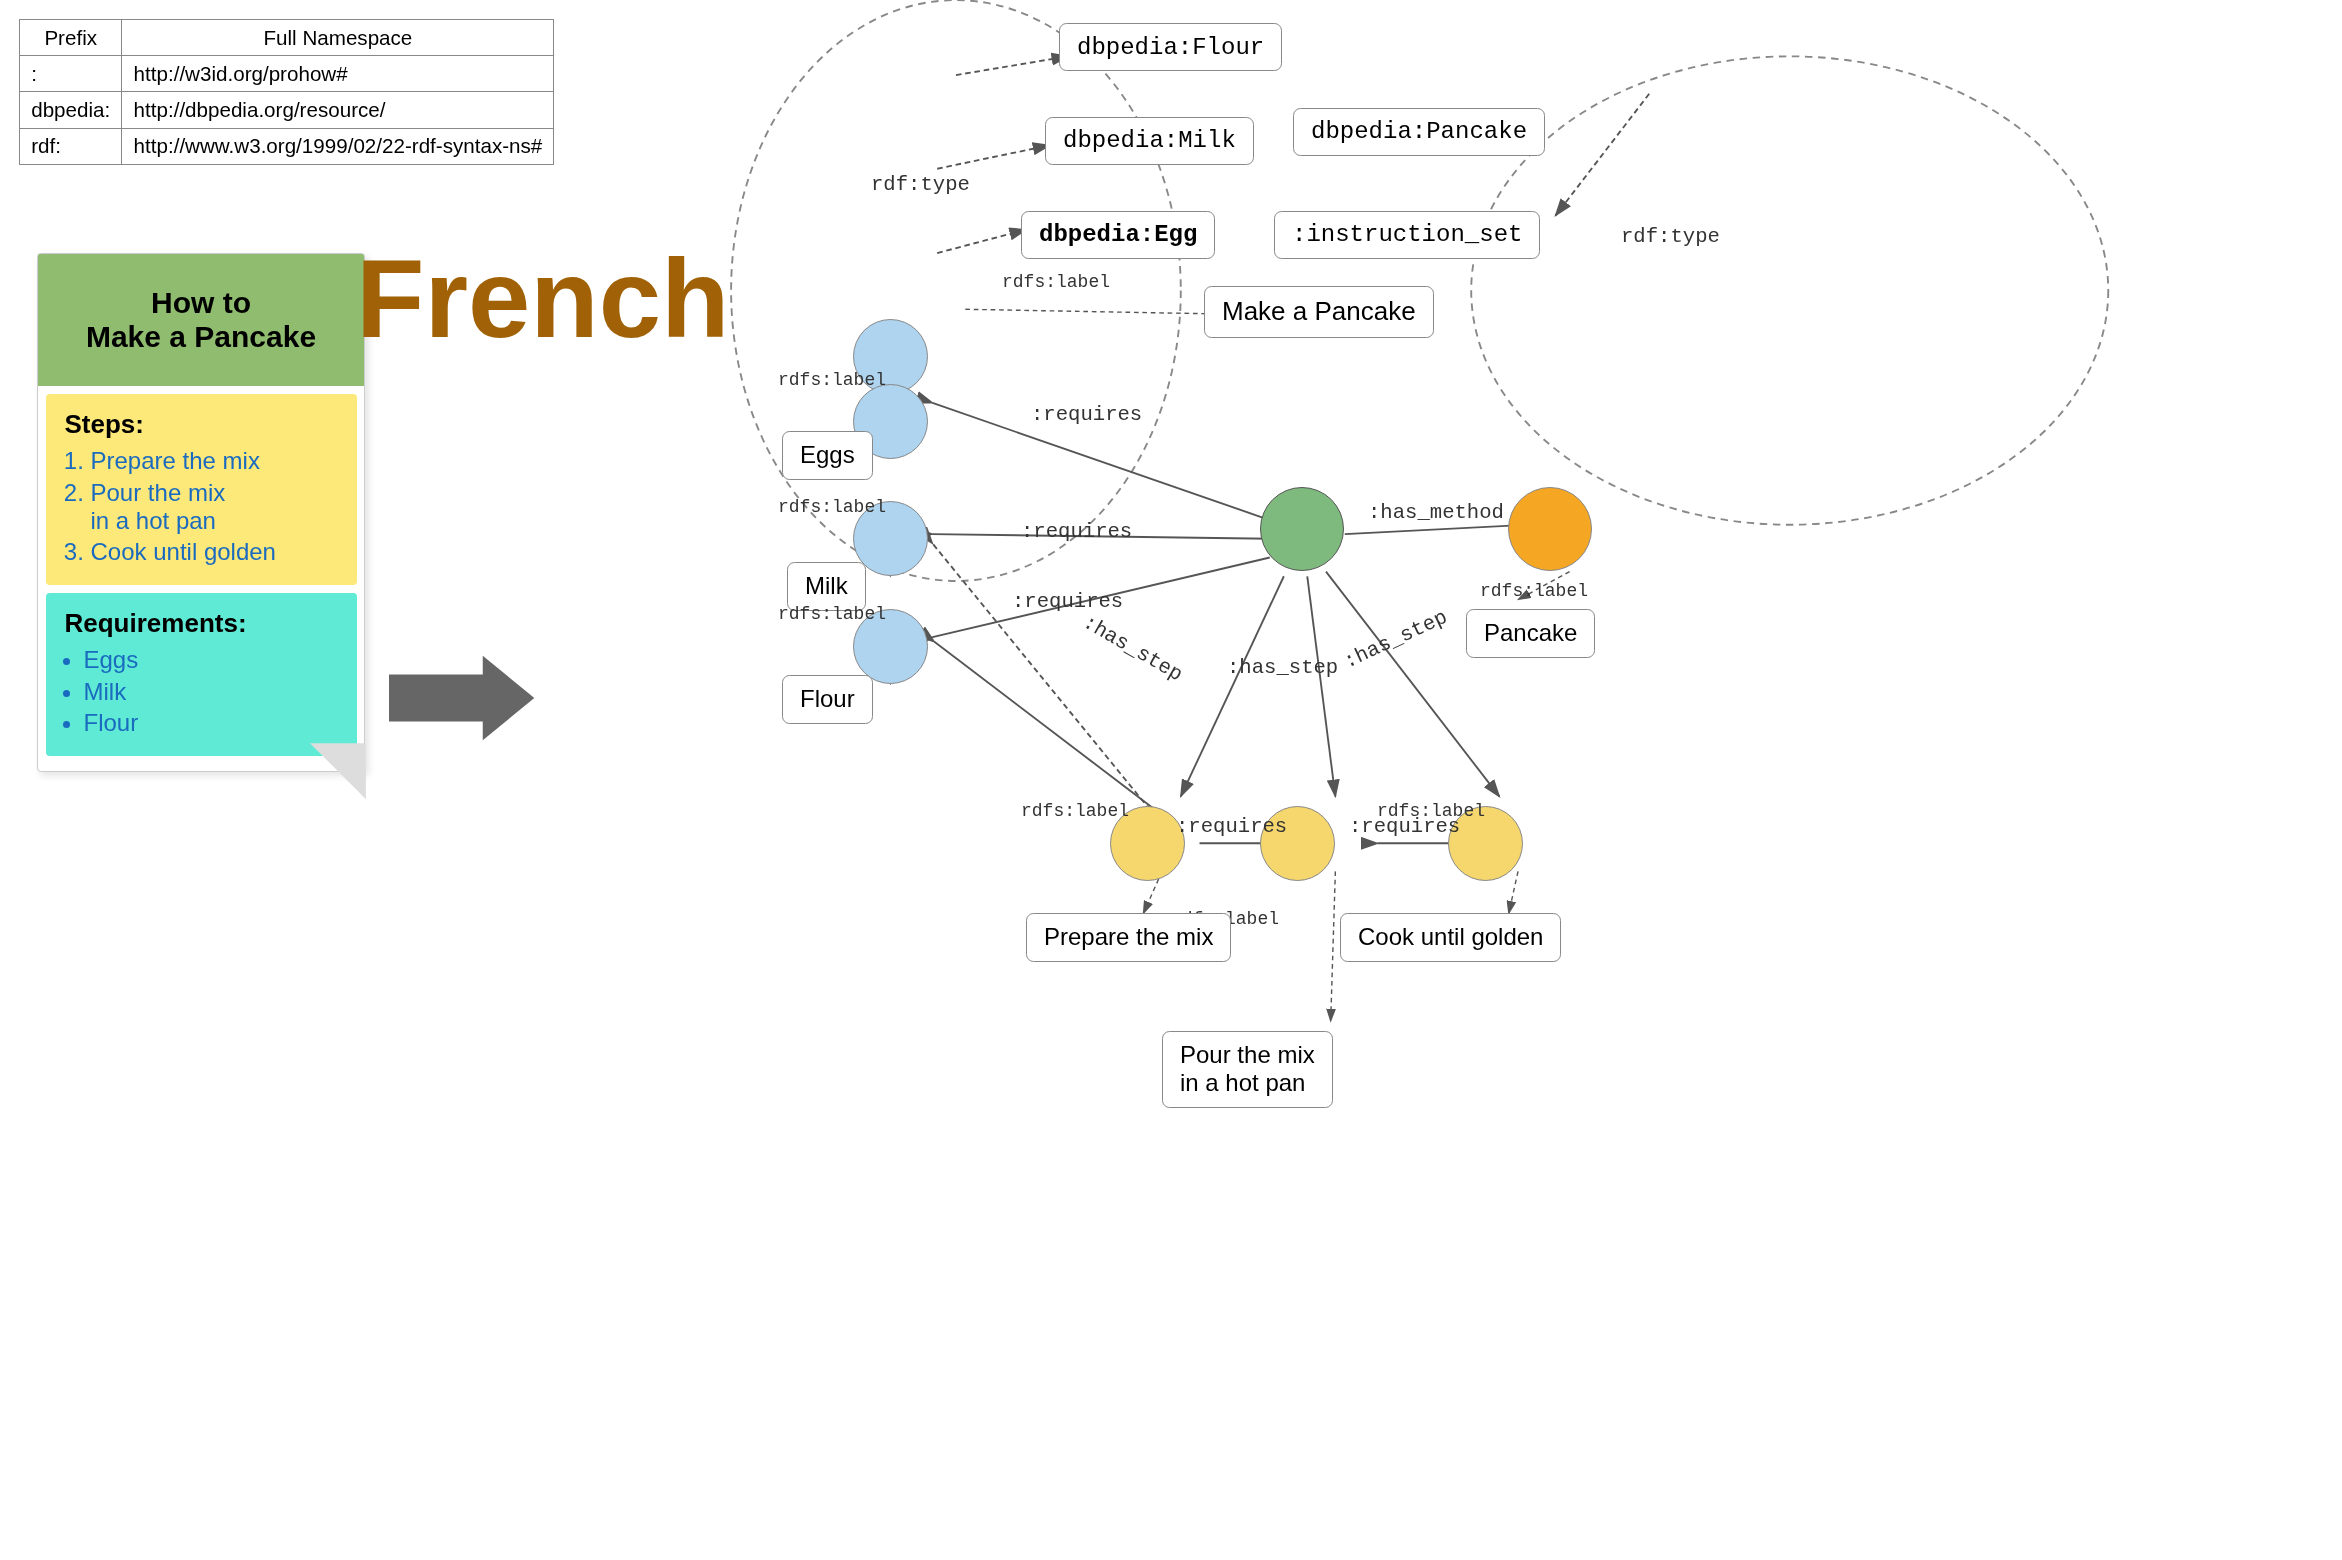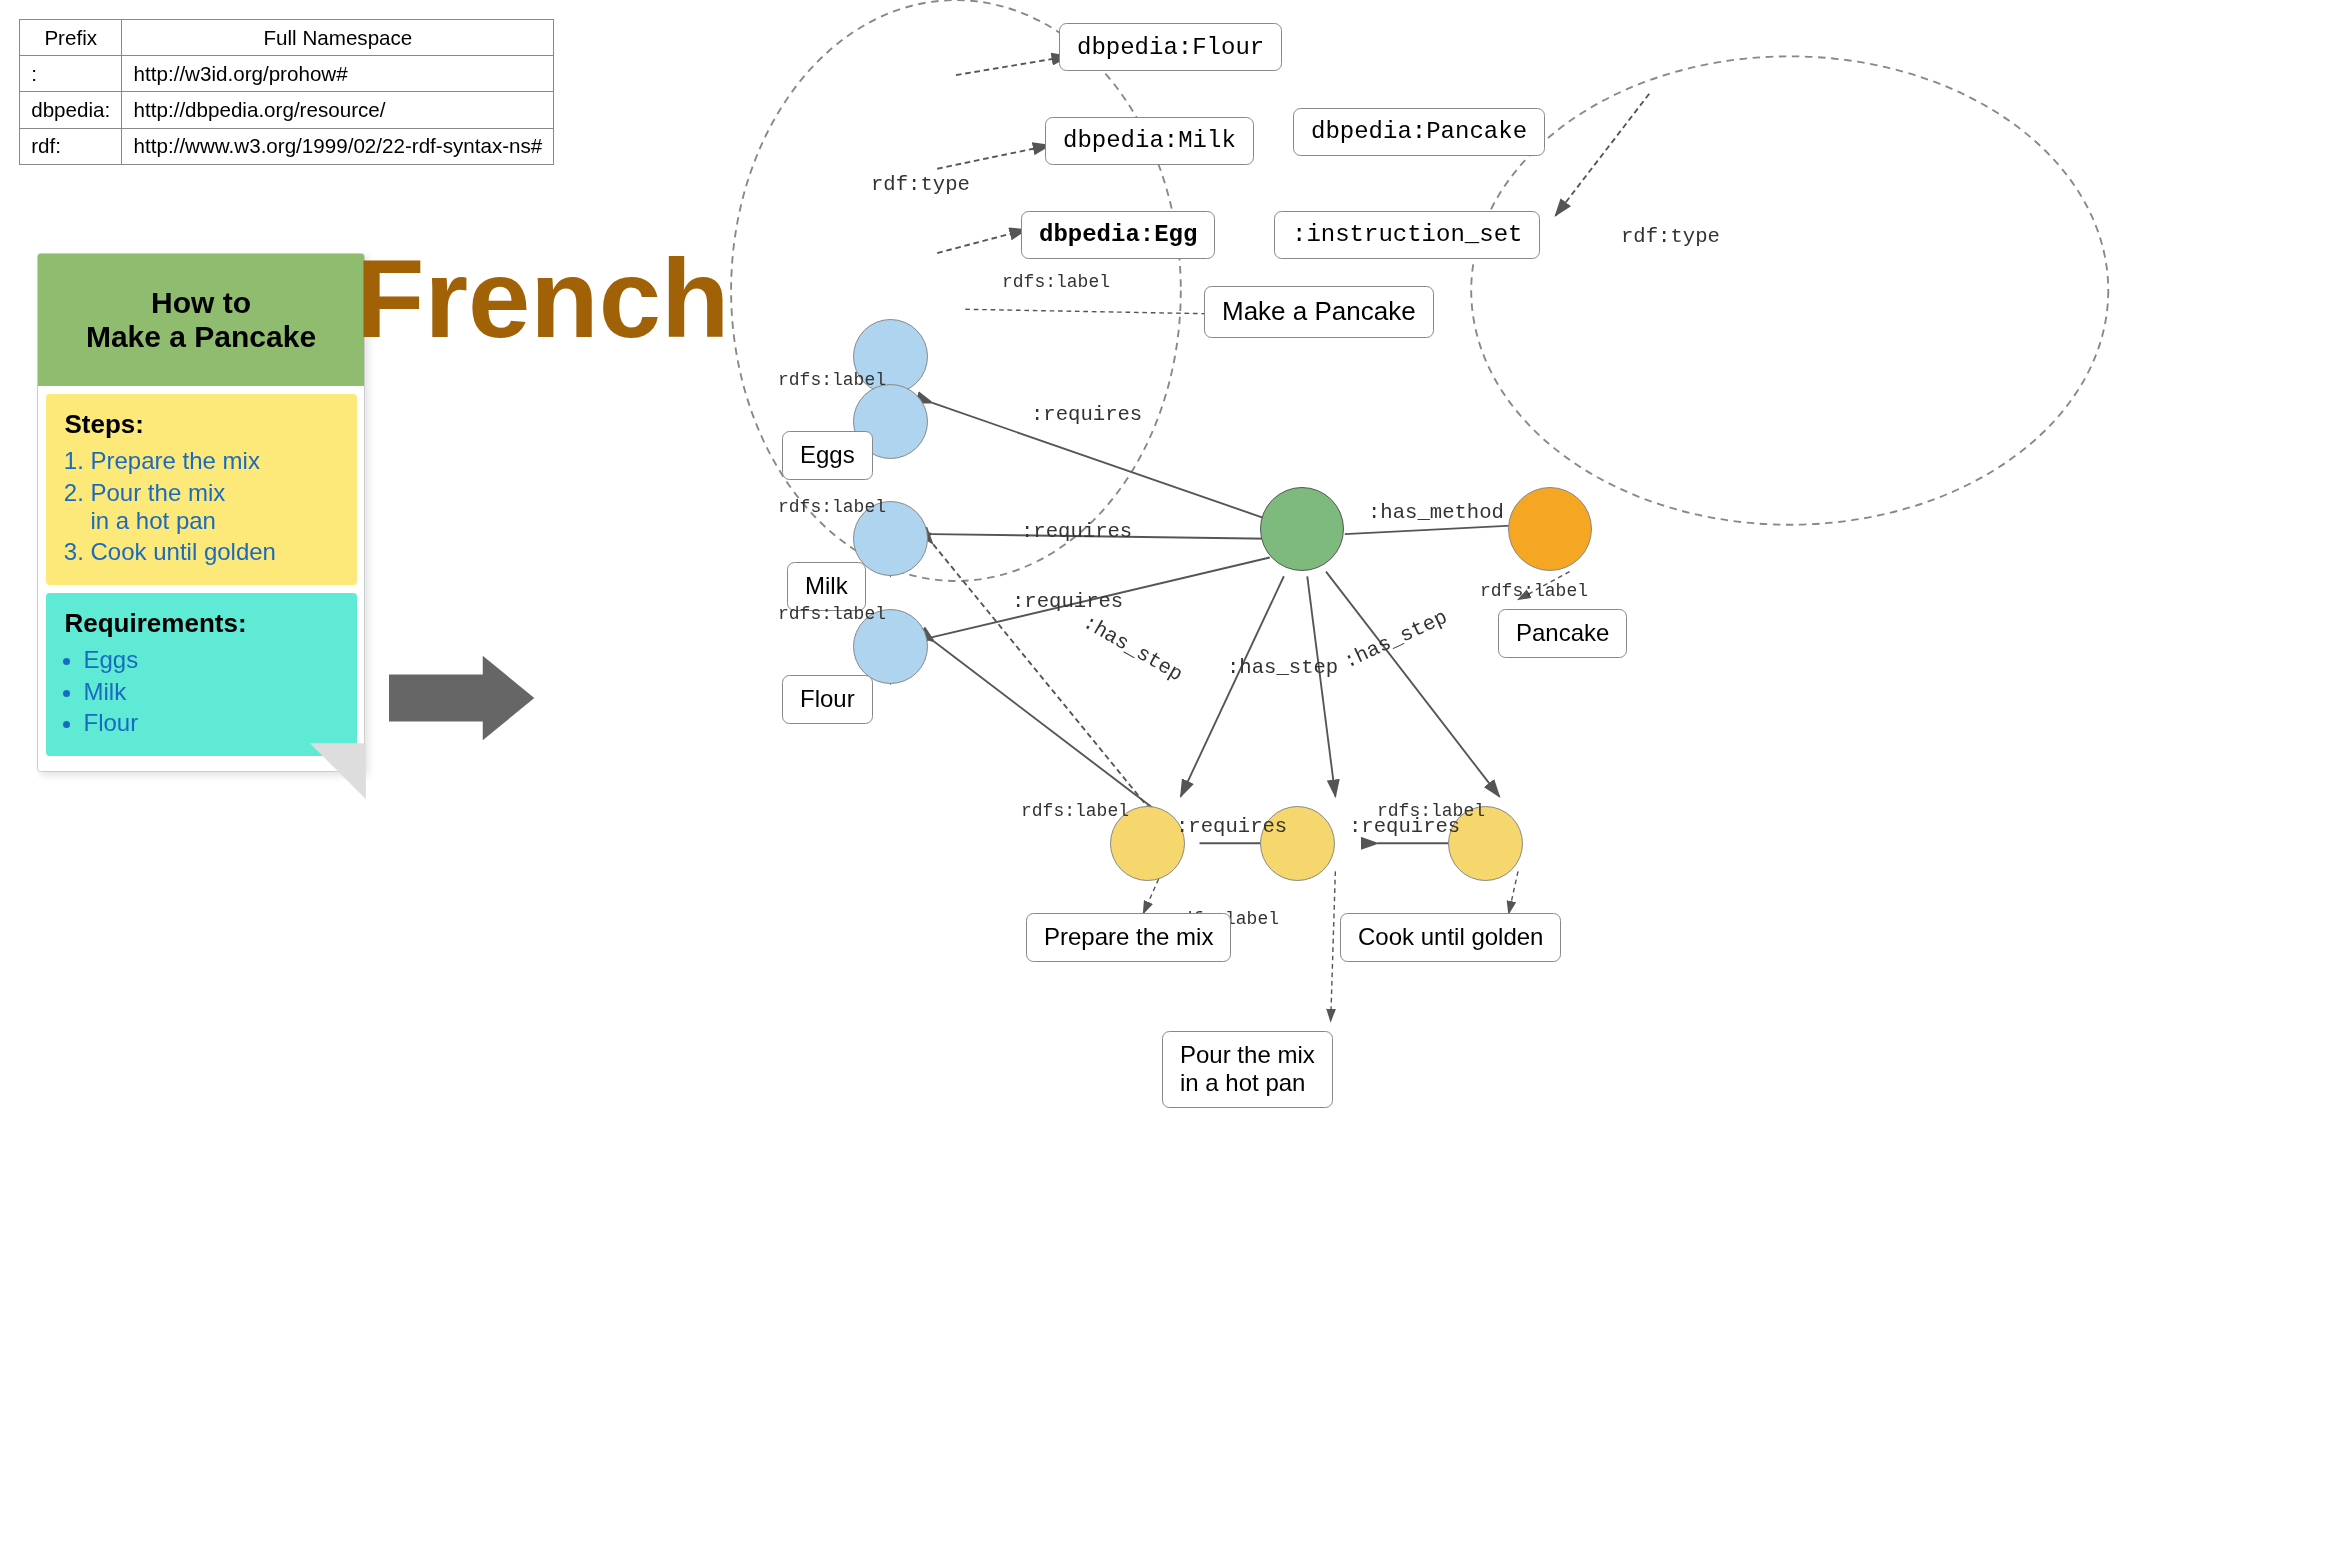--- a/index.html
+++ b/index.html
@@ -342,21 +342,21 @@
 <div class="edge-label" style="position:absolute;top:520px;left:1021px;">:requires</div>
 
 <div class="edge-label" style="position:absolute;top:590px;left:1012px;">:requires</div>
 
 <div class="edge-label" style="position:absolute;top:501px;left:1368px;">:has_method</div>
 
 <div class="node-circle circle-orange" style="position:absolute;top:487px;left:1508px;"></div>
 
 <div class="edge-label" style="position:absolute;top:581px;left:1480px;font-size:18px;">rdfs:label</div>
 
-<div class="node-box" style="position:absolute;top:609px;left:1466px;font-family:Arial,sans-serif;font-size:24px;margin-left:32px;">
+<div class="node-box" style="position:absolute;top:609px;left:1466px;font-family:Arial,sans-serif;font-size:24px;">
   <span>Pancake</span>
 </div>
 
 <div class="edge-label" style="position:absolute;top:637px;left:1077px;transform:rotate(30deg);">:has_step</div>
 
 <div class="edge-label" style="position:absolute;top:656px;left:1227px;">:has_step</div>
 
 <div class="edge-label" style="position:absolute;top:628px;left:1340px;transform:rotate(-25deg);">:has_step</div>
 
 <div class="node-circle circle-yellow" style="position:absolute;top:806px;left:1110px;"></div>

